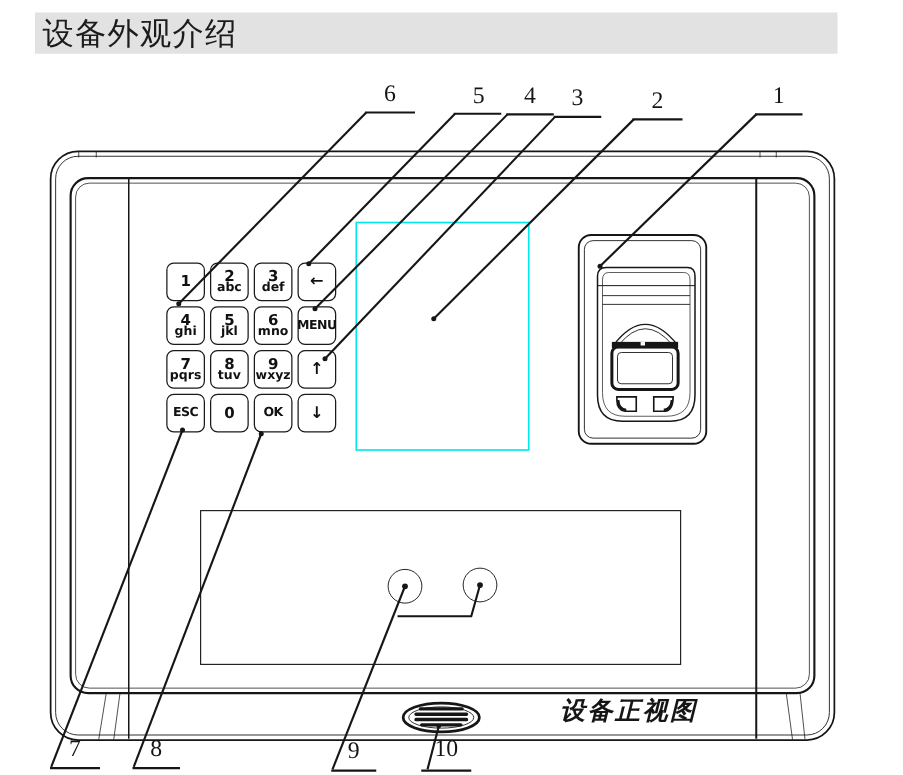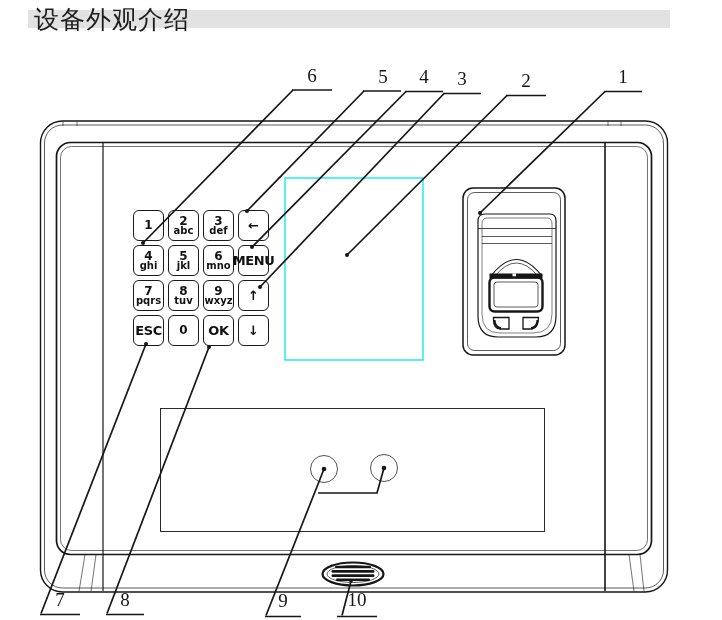--- a/index.html
+++ b/index.html
@@ -2,34 +2,34 @@
 <html><head>
 <meta charset="utf-8">
 <style>
   html,body{margin:0;padding:0;background:#ffffff;}
   #stage{position:relative;width:722px;height:620px;background:#fff;overflow:hidden;
          font-family:"Liberation Serif", serif;}
   svg{position:absolute;left:0;top:0;}
   #baseSvg{z-index:1;}
   #overlaySvg{z-index:3;pointer-events:none;}
 
-  .heading{position:absolute;left:28px;top:10px;width:642px;height:18px;
+  .heading{position:absolute;left:28px;top:10px;width:642px;height:33px;
            background:#e2e2e2;z-index:0;display:flex;align-items:center;
            font-size:25px;color:#1c1c1c;letter-spacing:1px;padding-left:6px;
            box-sizing:border-box;font-family:"Liberation Serif", serif;}
 
   .keypad{position:absolute;left:133px;top:210px;width:136px;height:136px;
           display:grid;grid-template-columns:repeat(4,31px);grid-template-rows:repeat(4,31px);
           gap:4px;z-index:2;}
   .key{border:1.6px solid #1a1a1a;border-radius:6px;background:#fff;
        display:flex;flex-direction:column;align-items:center;justify-content:center;
        font-family:"DejaVu Sans", sans-serif;color:#111;box-sizing:border-box;}
   .kmain{font-size:12px;font-weight:bold;line-height:11px;}
   .ksub{font-size:10px;font-weight:bold;line-height:8px;letter-spacing:0;}
-  .key.small .kmain{font-size:13px;letter-spacing:-0.4px;}
+  .key.small .kmain{font-size:10px;letter-spacing:-0.4px;}
   .key.arrow .kmain{font-size:13px;}
 
   .co{position:absolute;width:36px;text-align:center;font-size:19px;color:#151515;
       z-index:4;font-family:"Liberation Serif", serif;line-height:20px;}
   .caption{position:absolute;left:448px;top:555px;width:130px;z-index:2;
            font-size:20px;font-style:italic;font-weight:bold;letter-spacing:2px;
            color:#151515;font-family:"Liberation Serif", serif;}
 </style>
 </head>
 <body>
@@ -206,13 +206,14 @@
   <div class="co" style="left:365px;top:67px;">5</div>
   <div class="co" style="left:406px;top:67px;">4</div>
   <div class="co" style="left:444px;top:69px;">3</div>
   <div class="co" style="left:508px;top:71px;">2</div>
   <div class="co" style="left:605px;top:67px;">1</div>
   <div class="co" style="left:42px;top:590px;">7</div>
   <div class="co" style="left:107px;top:590px;">8</div>
   <div class="co" style="left:265px;top:591px;">9</div>
   <div class="co" style="left:339px;top:590px;">10</div>
 
+  <div class="caption">设备正视图</div>
 </div>
 
 </body></html>

